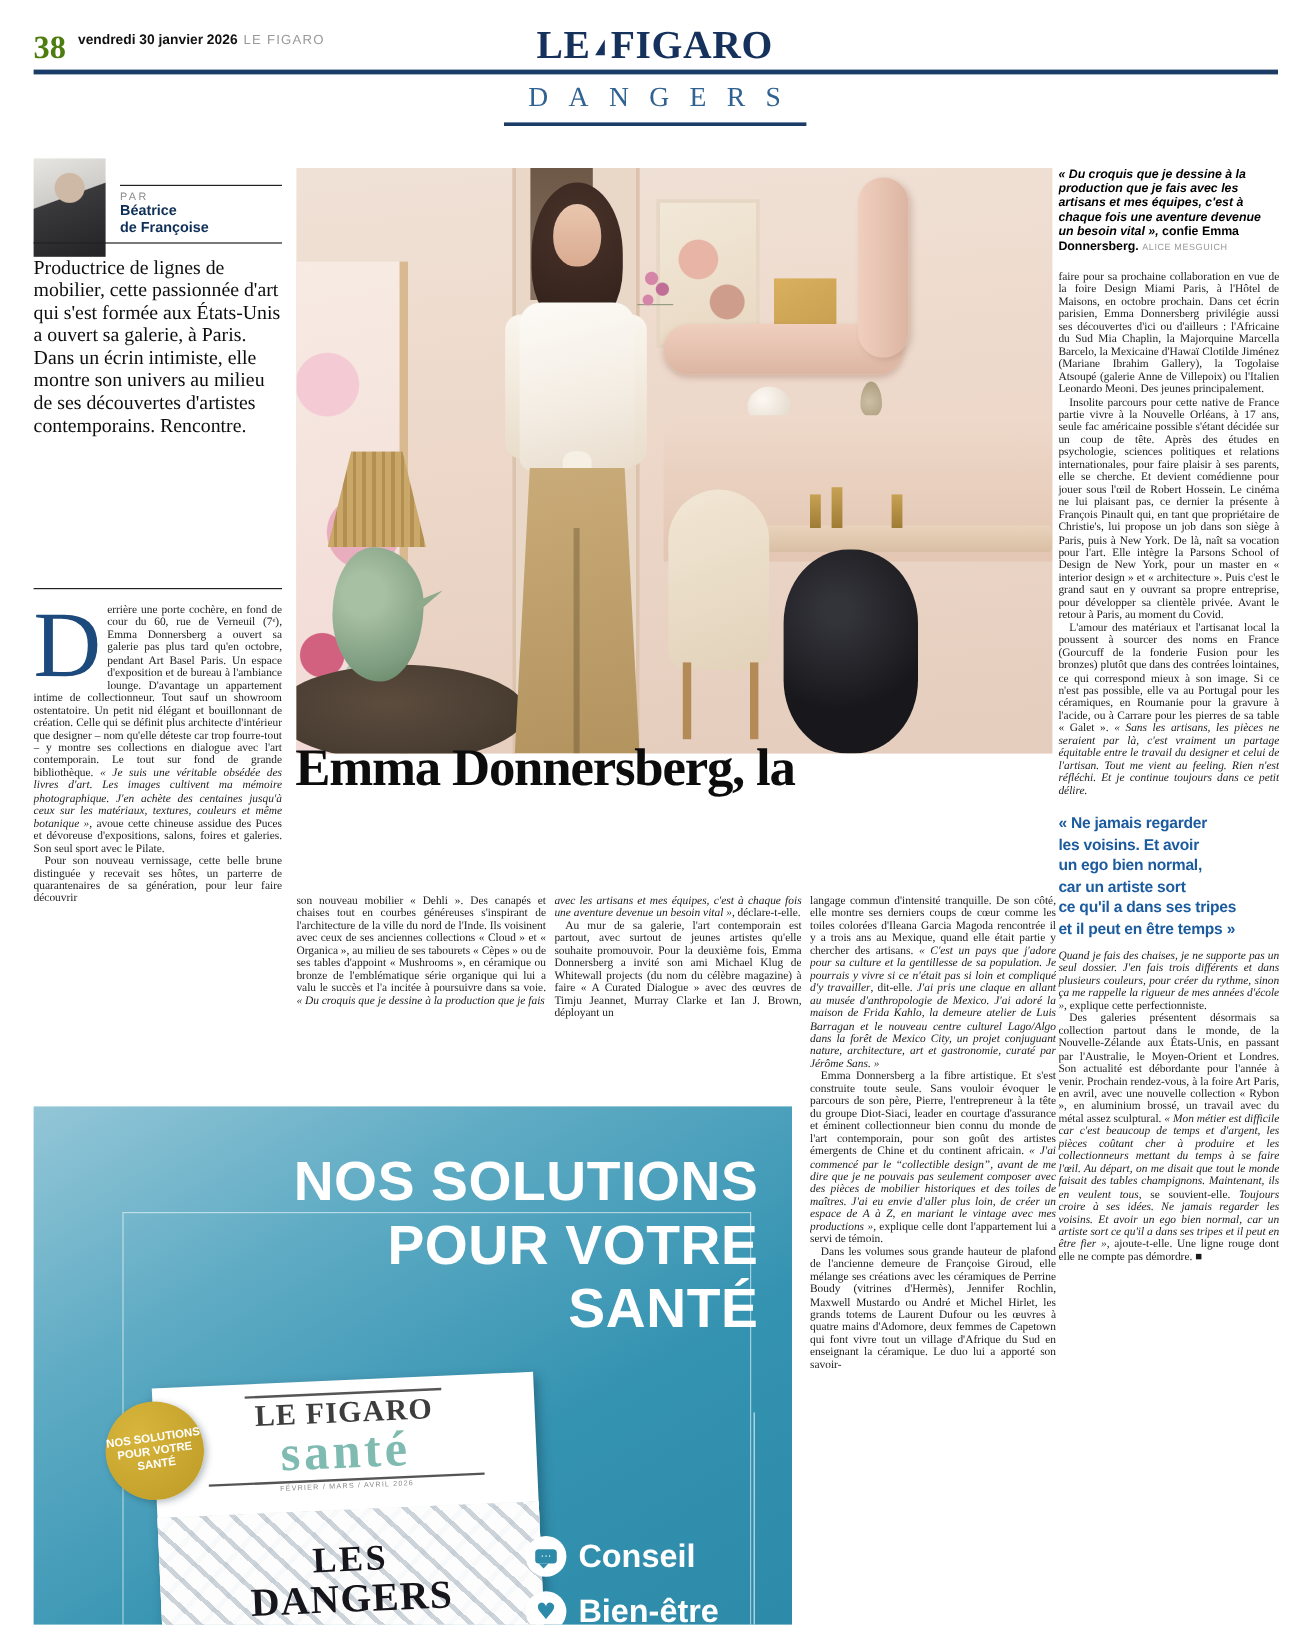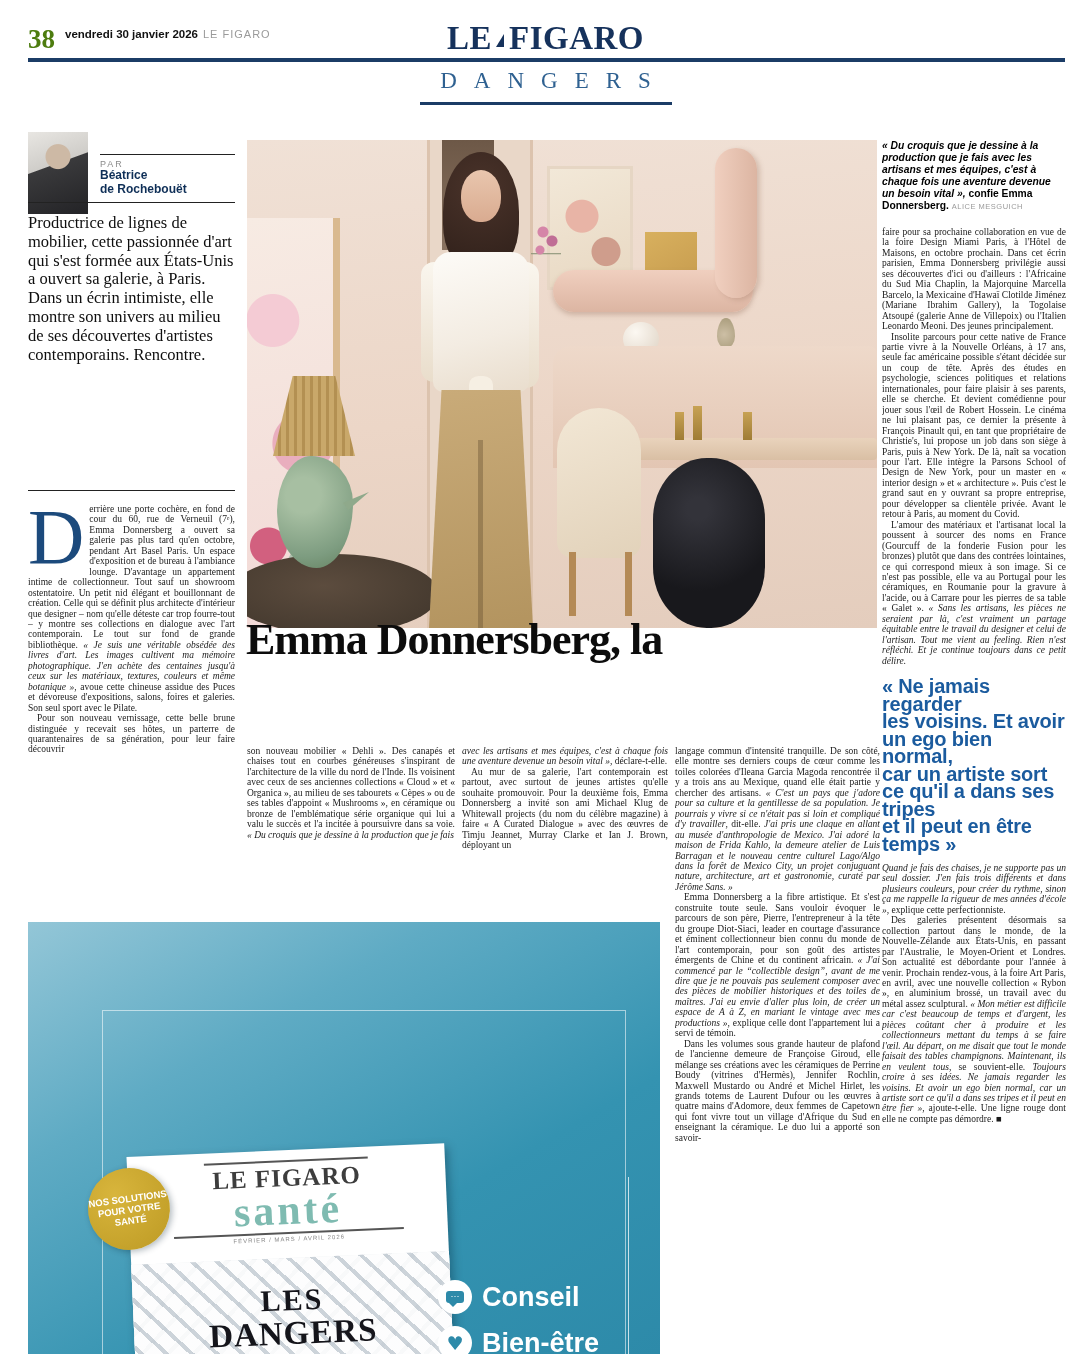--- a/index.html
+++ b/index.html
@@ -103,21 +103,21 @@
   
   .col1{top:746px;left:247px;width:208px;height:166px;overflow:hidden;}
   .col2{top:746px;left:462px;width:206px;height:166px;overflow:hidden;}
   .col3{top:746px;left:675px;width:205px;height:608px;overflow:hidden;}
 
   
   .rail4{top:140px;left:882px;width:184px;height:1214px;overflow:hidden;}
   .caption{font-family:"Liberation Sans",sans-serif;font-size:10.3px;line-height:12px;font-weight:bold;margin-bottom:14px;color:#000;}
   .cap-q{font-style:italic;}
   .cap-credit{font-size:7.5px;color:#9a9a9a;font-weight:normal;letter-spacing:.5px;}
-  .pullquote{margin:12px 0 10px 0;font-family:"Liberation Sans",sans-serif;font-weight:bold;color:#1b5b9e;font-size:20px;line-height:17.5px;letter-spacing:-.2px;}
+  .pullquote{margin:12px 0 10px 0;font-family:"Liberation Sans",sans-serif;font-weight:bold;color:#1b5b9e;font-size:13px;line-height:17.5px;letter-spacing:-.2px;}
 
   
   .ad{top:922px;left:28px;width:632px;height:432px;overflow:hidden;
      background:linear-gradient(150deg,#93c6d7 0%,#5fabc4 30%,#3493b1 65%,#2d8aa9 100%);}
   .ad-frame{position:absolute;left:74px;top:88px;width:522px;height:500px;border:1px solid rgba(255,255,255,.55);}
   .ad-vline{position:absolute;left:600px;top:255px;width:1px;bottom:0;background:rgba(255,255,255,.75);}
   .ad-headline{position:absolute;top:36px;right:28px;text-align:right;color:#fff;
      font-family:"Liberation Sans",sans-serif;font-weight:800;font-size:46px;line-height:53px;letter-spacing:.5px;}
   .mag{position:absolute;left:104px;top:228px;width:318px;height:260px;background:#fff;
      transform:rotate(-2.5deg);box-shadow:3px 4px 10px rgba(0,30,45,.35);}
@@ -163,21 +163,21 @@
 </div>
 <div class="abs rule-thick"></div>
 <div class="abs section-title">DANGERS</div>
 <div class="abs section-rule"></div>
 
 <div class="abs author-card">
   <div class="author-photo"></div>
   <div class="author-meta">
     <div class="kicker-par">PAR</div>
     <div class="author-name">Béatrice</div>
-    <div class="author-name">de Rochebouët</div>
+    <div class="author-name">de Françoise</div>
   </div>
 </div>
 <div class="abs rail-rule" style="top:202px;"></div>
 <div class="abs intro">Productrice de lignes de mobilier, cette passionnée d'art qui s'est formée aux États-Unis a ouvert sa galerie, à Paris. Dans un écrin intimiste, elle montre son univers au milieu de ses découvertes d'artistes contemporains. Rencontre.</div>
 <div class="abs rail-rule" style="top:490px;"></div>
 
 <div class="abs article bt">
   <p><span class="dropcap">D</span><span>errière une porte cochère, en fond de cour du 60, rue de Verneuil (7ᵉ), Emma Donnersberg a ouvert sa galerie pas plus tard qu'en octobre, pendant Art Basel Paris. Un espace d'exposition et de bureau à l'ambiance lounge. D'avantage un appartement intime de collectionneur. Tout sauf un showroom ostentatoire. Un petit nid élégant et bouillonnant de création. Celle qui se définit plus architecte d'intérieur que designer – nom qu'elle déteste car trop fourre-tout – y montre ses collections en dialogue avec l'art contemporain. Le tout sur fond de grande bibliothèque. </span><span class="it">« Je suis une véritable obsédée des livres d'art. Les images cultivent ma mémoire photographique. J'en achète des centaines jusqu'à ceux sur les matériaux, textures, couleurs et même botanique »</span><span>, avoue cette chineuse assidue des Puces et dévoreuse d'expositions, salons, foires et galeries. Son seul sport avec le Pilate.</span></p>
   <p class="ind"><span>Pour son nouveau vernissage, cette belle brune distinguée y recevait ses hôtes, un parterre de quarantenaires de sa génération, pour leur faire découvrir</span></p>
 </div>
@@ -254,20 +254,25 @@
   </div>
   <div class="bt">
     <p><span class="it">Quand je fais des chaises, je ne supporte pas un seul dossier. J'en fais trois différents et dans plusieurs couleurs, pour créer du rythme, sinon ça me rappelle la rigueur de mes années d'école »</span><span>, explique cette perfectionniste.</span></p>
     <p class="ind"><span>Des galeries présentent désormais sa collection partout dans le monde, de la Nouvelle-Zélande aux États-Unis, en passant par l'Australie, le Moyen-Orient et Londres. Son actualité est débordante pour l'année à venir. Prochain rendez-vous, à la foire Art Paris, en avril, avec une nouvelle collection « Rybon », en aluminium brossé, un travail avec du métal assez sculptural. </span><span class="it">« Mon métier est difficile car c'est beaucoup de temps et d'argent, les pièces coûtant cher à produire et les collectionneurs mettant du temps à se faire l'œil. Au départ, on me disait que tout le monde faisait des tables champignons. Maintenant, ils en veulent tous</span><span>, se souvient-elle. </span><span class="it">Toujours croire à ses idées. Ne jamais regarder les voisins. Et avoir un ego bien normal, car un artiste sort ce qu'il a dans ses tripes et il peut en être fier »</span><span>, ajoute-t-elle. Une ligne rouge dont elle ne compte pas démordre. ■</span></p>
   </div>
 </div>
 
 <div class="abs ad">
   <div class="ad-frame"></div>
   <div class="ad-vline"></div>
+  <div class="ad-headline">
+    <div>NOS SOLUTIONS</div>
+    <div>POUR VOTRE</div>
+    <div>SANTÉ</div>
+  </div>
   <div class="mag">
     <div class="mag-head">
       <span class="mag-brand">LE FIGARO</span>
       <div class="mag-sante">santé</div>
       <div class="mag-rule"></div>
       <div class="mag-date">FÉVRIER / MARS / AVRIL 2026</div>
     </div>
     <div class="mag-cover">
       <div class="cover-title">
         <div class="cover-l1">LES</div>

